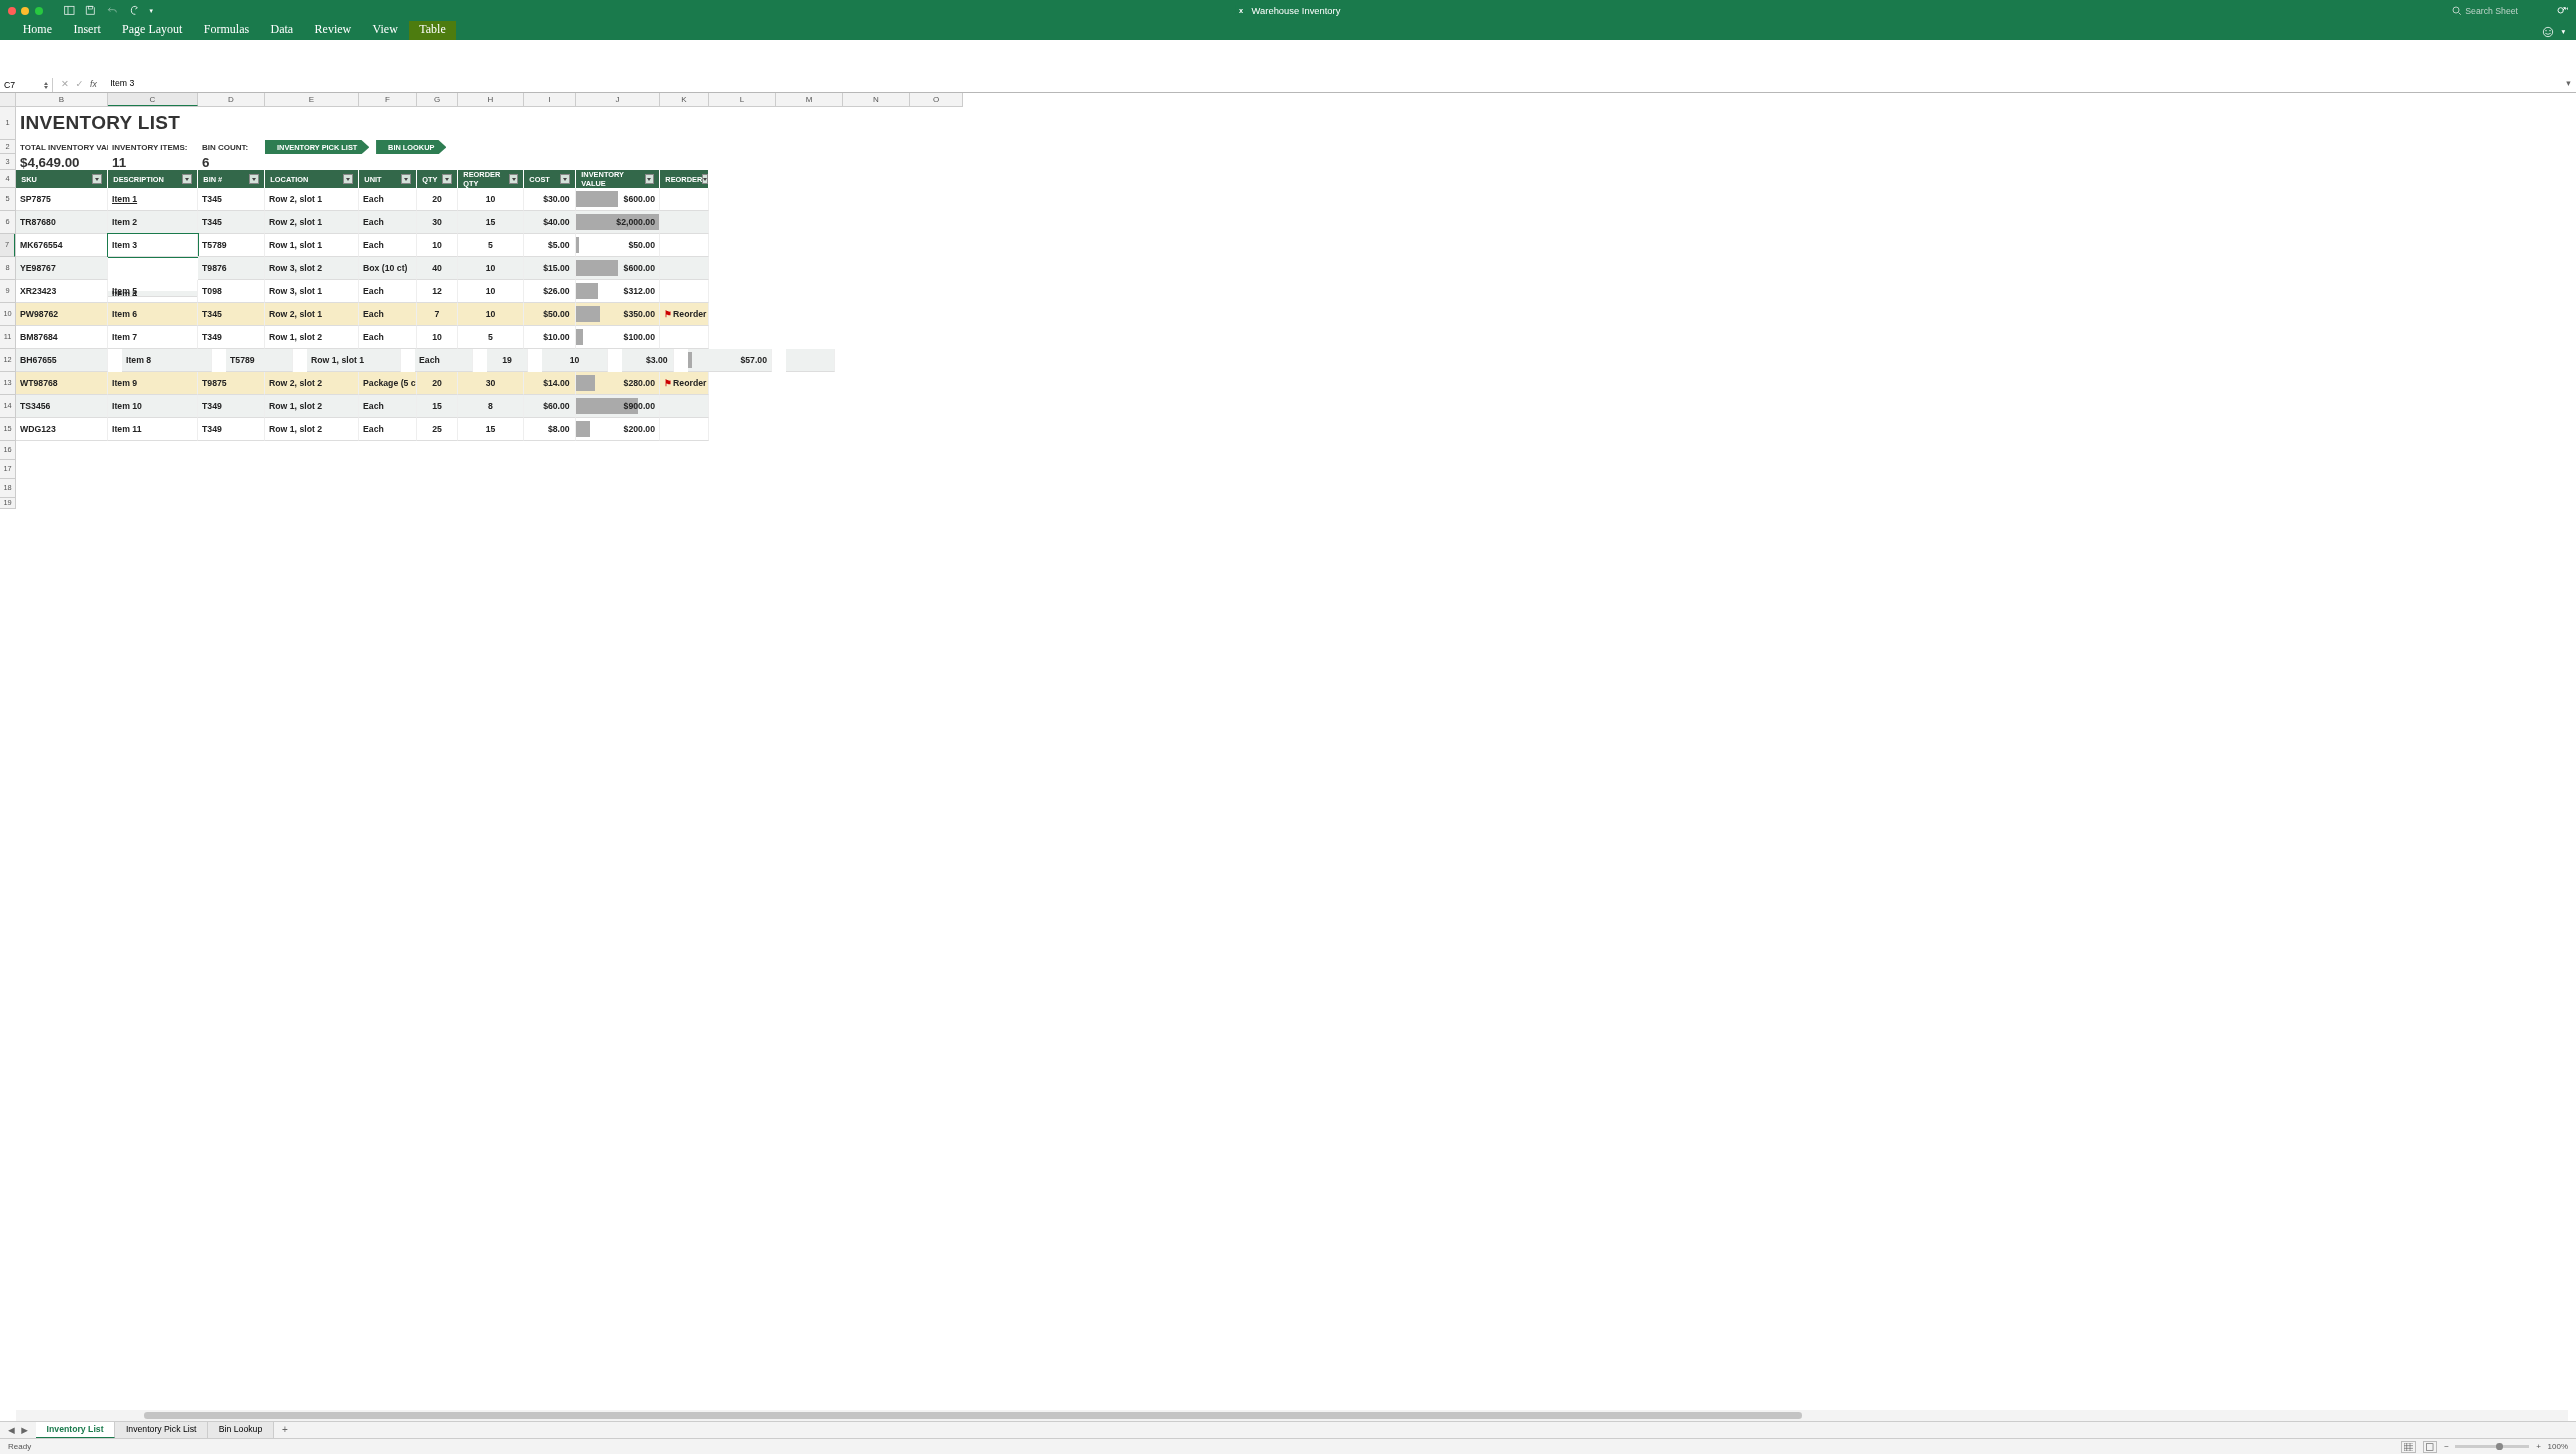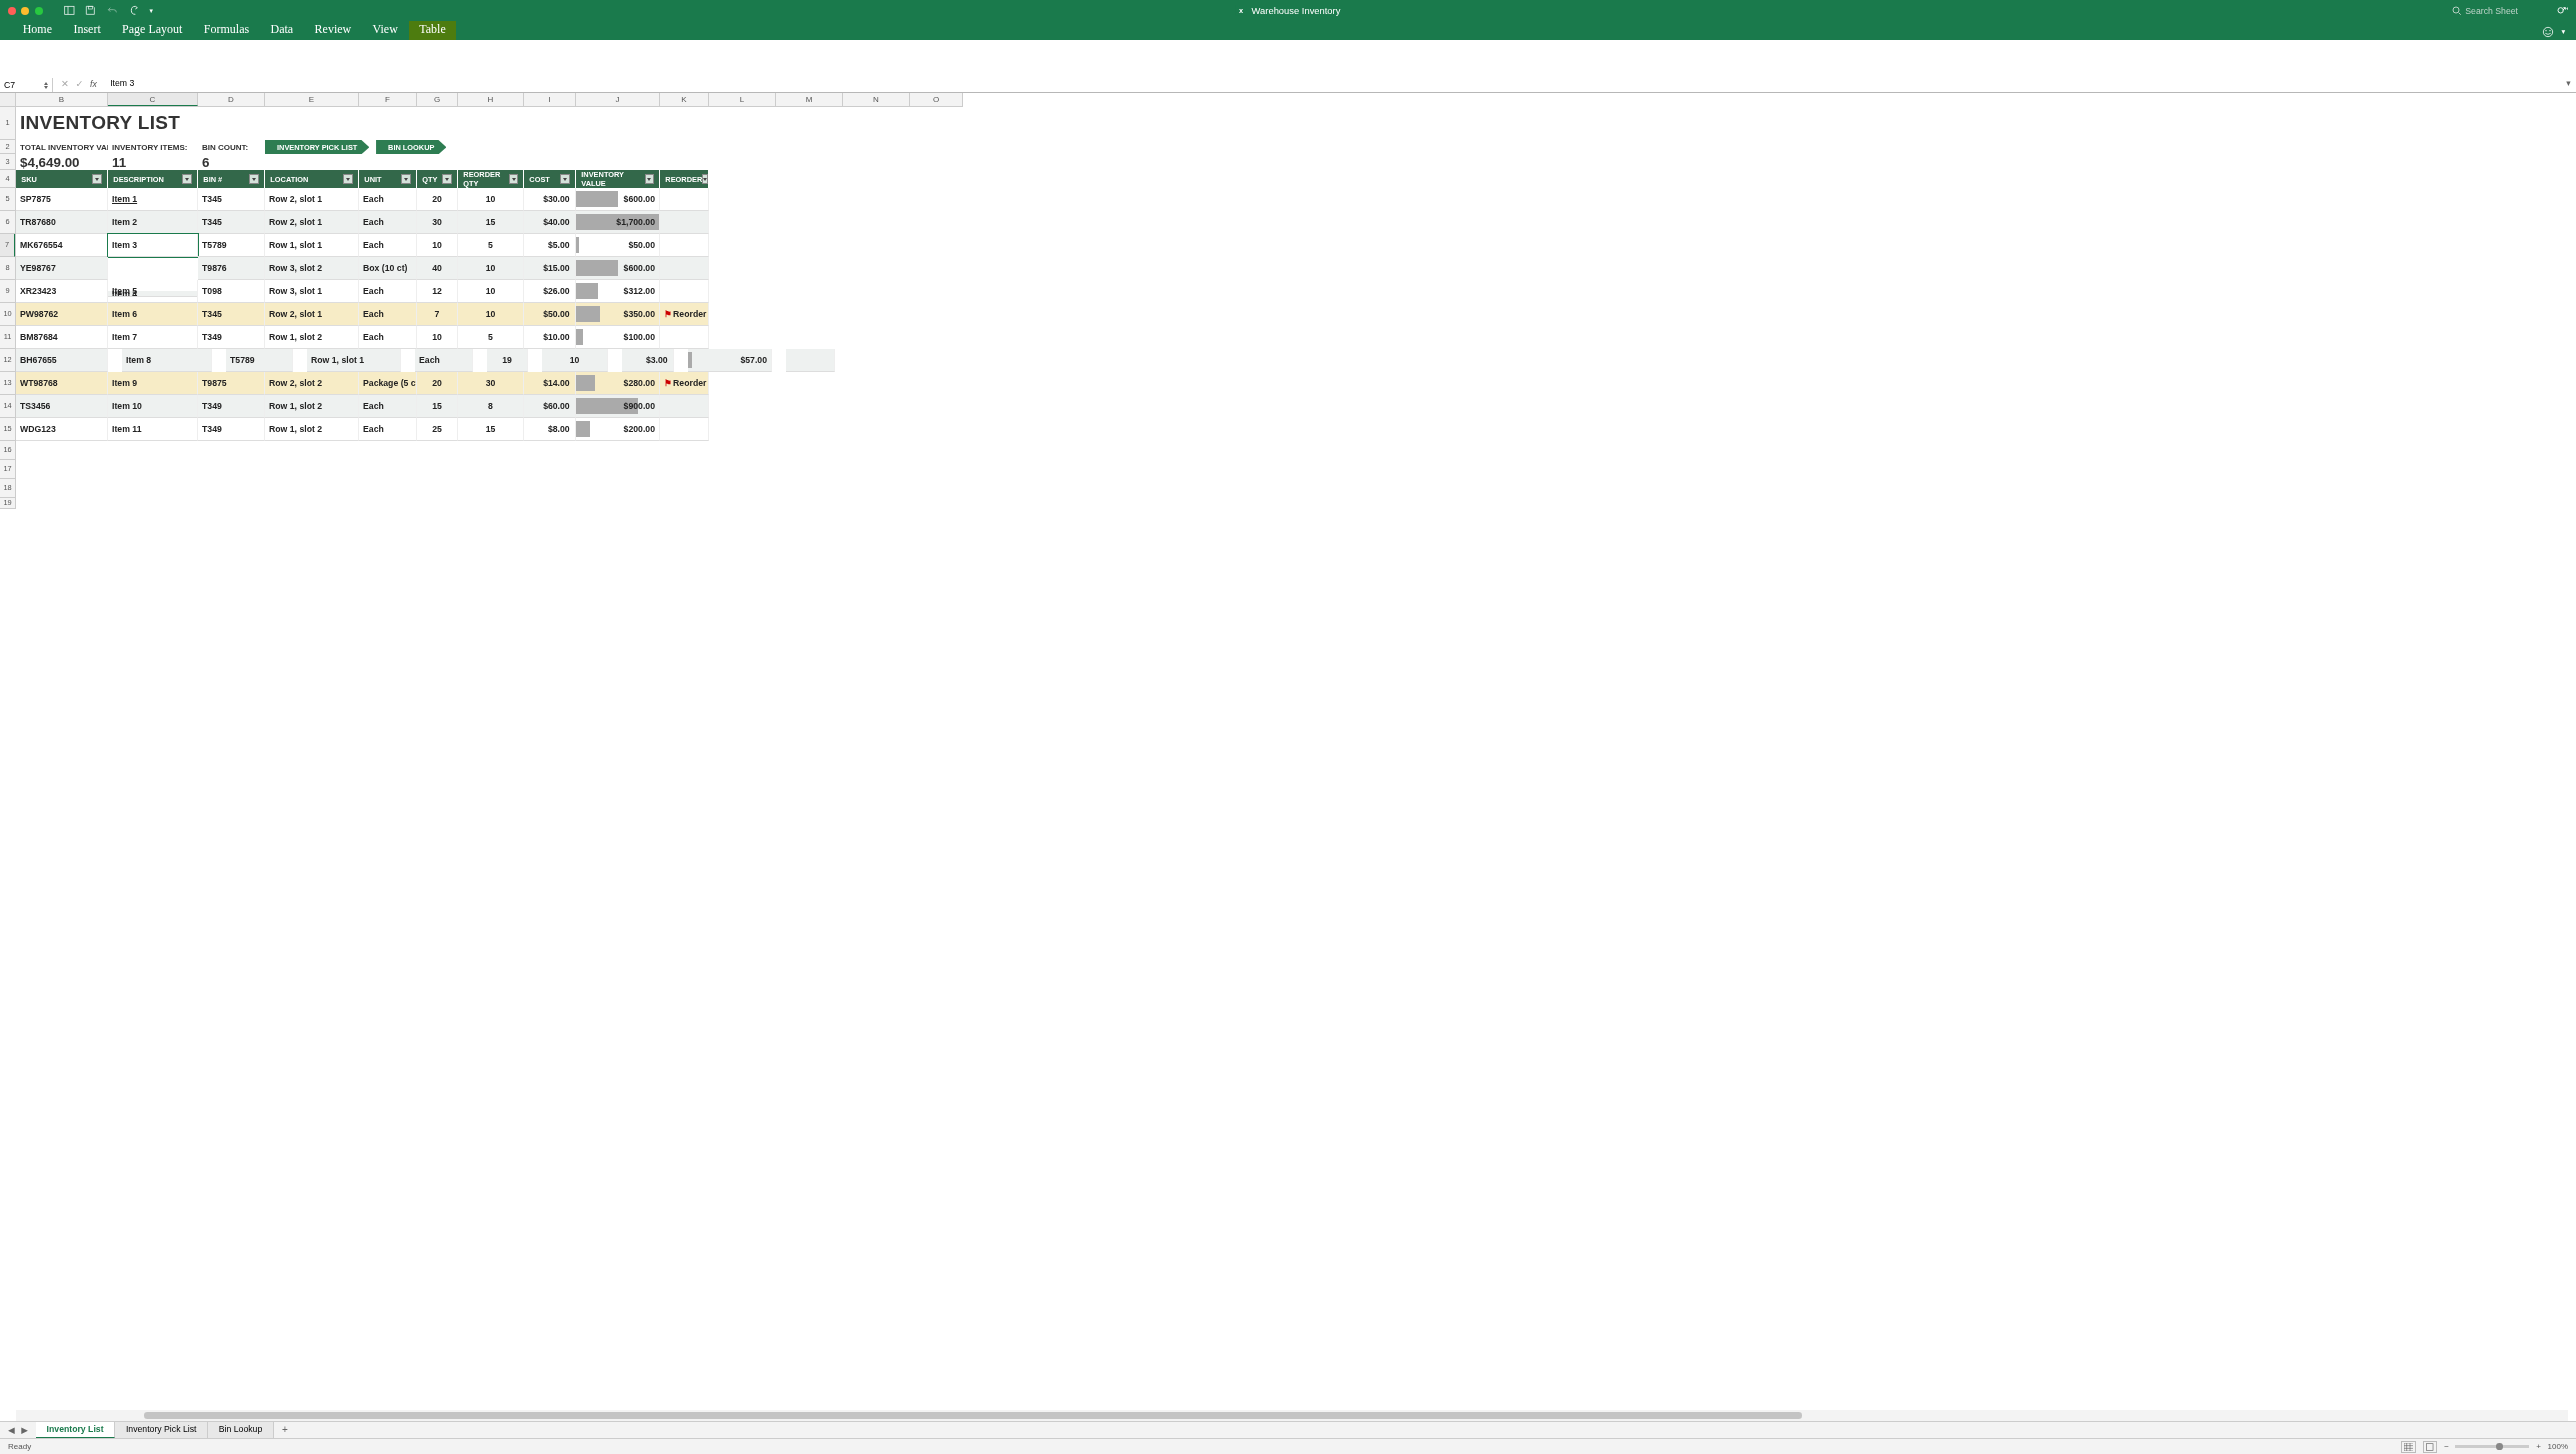--- a/index.html
+++ b/index.html
@@ -311,21 +311,21 @@
           <div class="cell " style="width: 92px;">TR87680</div>
           <div class="cell " style="width: 90px;">Item 2</div>
           <div class="cell " style="width: 67px;">T345</div>
           <div class="cell " style="width: 94px;">Row 2, slot 1</div>
           <div class="cell " style="width: 58px;">Each</div>
           <div class="cell num" style="width: 41px;">30</div>
           <div class="cell num" style="width: 66px;">15</div>
           <div class="cell money" style="width: 52px;">$40.00</div>
           <div class="cell bar-cell" style="width: 84px;">
             <div class="bar" style="width:100%"></div>
-            <span class="bar-txt">$1,700.00</span>
+            <span class="bar-txt">$2,000.00</span>
           </div>
           <div class="cell " style="width: 49px;"></div>
         </div>
         <div class="row trow" style="height: 23px;">
           <div class="cell " style="width: 92px;">MK676554</div>
           <div class="cell selcell" style="width: 90px;">Item 3</div>
           <div class="cell " style="width: 67px;">T5789</div>
           <div class="cell " style="width: 94px;">Row 1, slot 1</div>
           <div class="cell " style="width: 58px;">Each</div>
           <div class="cell num" style="width: 41px;">10</div>

